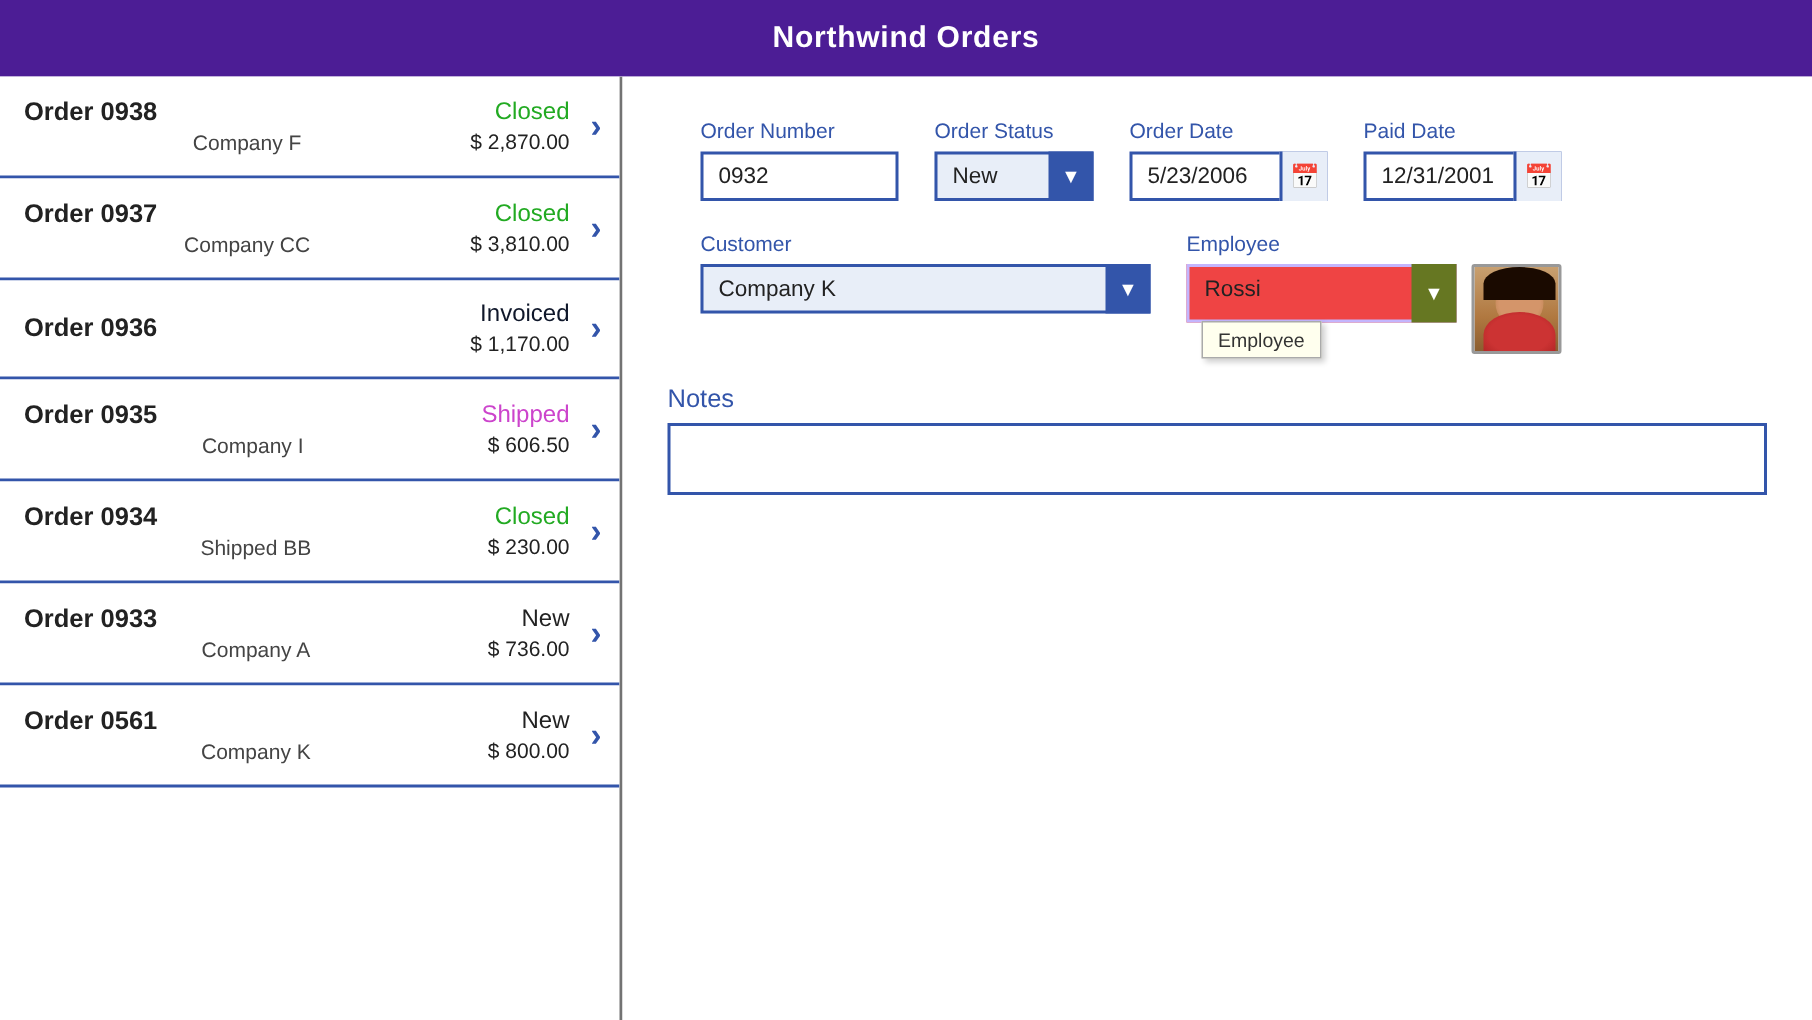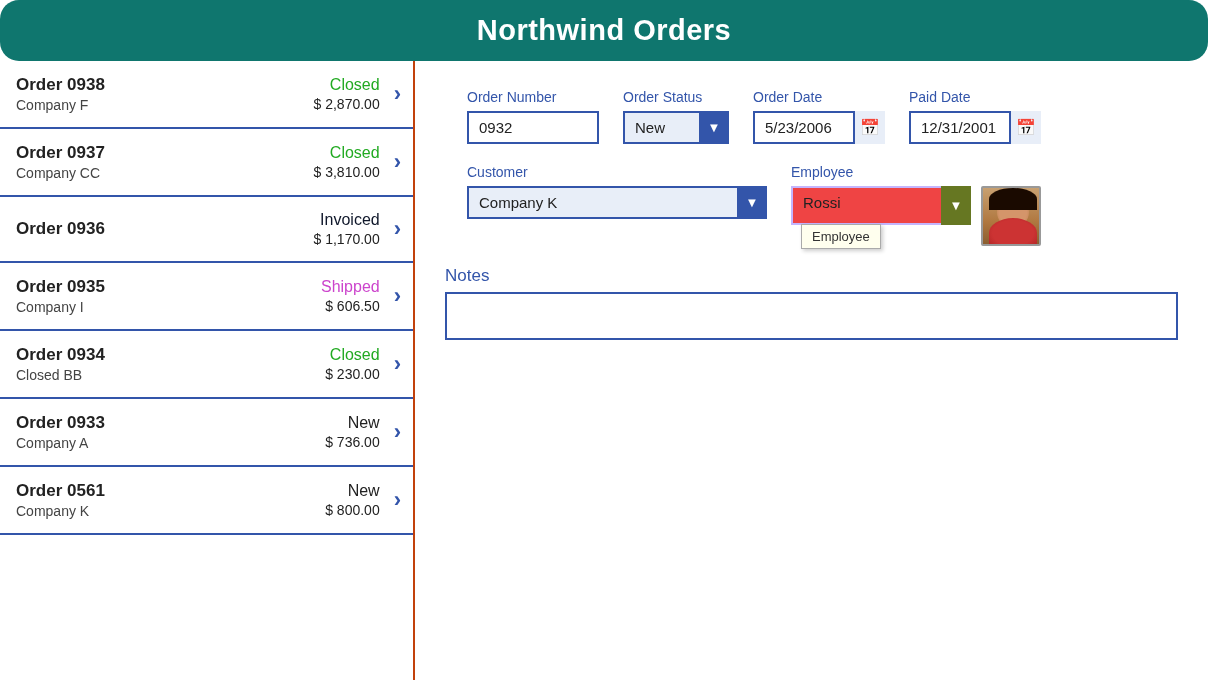--- a/index.html
+++ b/index.html
@@ -1,57 +1,56 @@
 <!DOCTYPE html>
 <html><head>
   <meta charset="utf-8">
   <style>
     * { box-sizing: border-box; margin: 0; padding: 0; font-family: Segoe UI, Arial, sans-serif; }
     body { background: #f0f0f0; width: 1208px; height: 680px; overflow: hidden; }
 
     .app-container { width: 1208px; height: 680px; display: flex; flex-direction: column; background: #fff; }
 
     .header {
-      background: #0f766e;
+      background: #4c1d95;
       color: white;
       text-align: center;
-      font-size: 29px;
+      font-size: 20px;
       font-weight: bold;
       padding: 14px 0;
       letter-spacing: 0.5px;
-      border-radius: 19px;
     }
 
     .main-content { display: flex; flex: 1; overflow: hidden; }
 
     
     .order-list {
       width: 415px;
       min-width: 415px;
-      border-right: 2px solid #c2410c;
+      border-right: 2px solid #737373;
       overflow-y: auto;
       background: #fff;
     }
 
     .order-list::-webkit-scrollbar { width: 10px; }
     .order-list::-webkit-scrollbar-track { background: #e0e0e0; }
     .order-list::-webkit-scrollbar-thumb { background: #aaa; }
 
     .order-item {
       display: flex;
       align-items: center;
       padding: 14px 12px 14px 16px;
       border-bottom: 2px solid #3355aa;
       cursor: pointer;
       background: #fff;
     }
 
     .order-item-info { flex: 1; }
     .order-number { font-size: 17px; font-weight: bold; color: #222; }
-    .order-company { font-size: 14px; color: #444; margin-top: 2px; }
+    .order-company { font-size: 14px; color: #444; margin-top: 2px; text-align: center; }
 
     .order-right { display: flex; flex-direction: column; align-items: flex-end; margin-right: 10px; }
     .order-status { font-size: 16px; font-weight: normal; }
     .order-amount { font-size: 14px; color: #222; margin-top: 2px; }
 
     .status-closed { color: #22aa22; }
     .status-invoiced { color: #0f172a; }
     .status-shipped { color: #cc44cc; }
     .status-new { color: #222; }
 
@@ -289,21 +288,21 @@
       </div>
       <div class="order-right">
         <span class="order-status status-shipped">Shipped</span>
         <span class="order-amount">$ 606.50</span>
       </div>
       <span class="chevron-icon">›</span>
     </div>
         <div class="order-item">
       <div class="order-item-info">
         <div class="order-number">Order 0934</div>
-        <div class="order-company">Closed BB</div>
+        <div class="order-company">Shipped BB</div>
       </div>
       <div class="order-right">
         <span class="order-status status-closed">Closed</span>
         <span class="order-amount">$ 230.00</span>
       </div>
       <span class="chevron-icon">›</span>
     </div>
         <div class="order-item">
       <div class="order-item-info">
         <div class="order-number">Order 0933</div>

